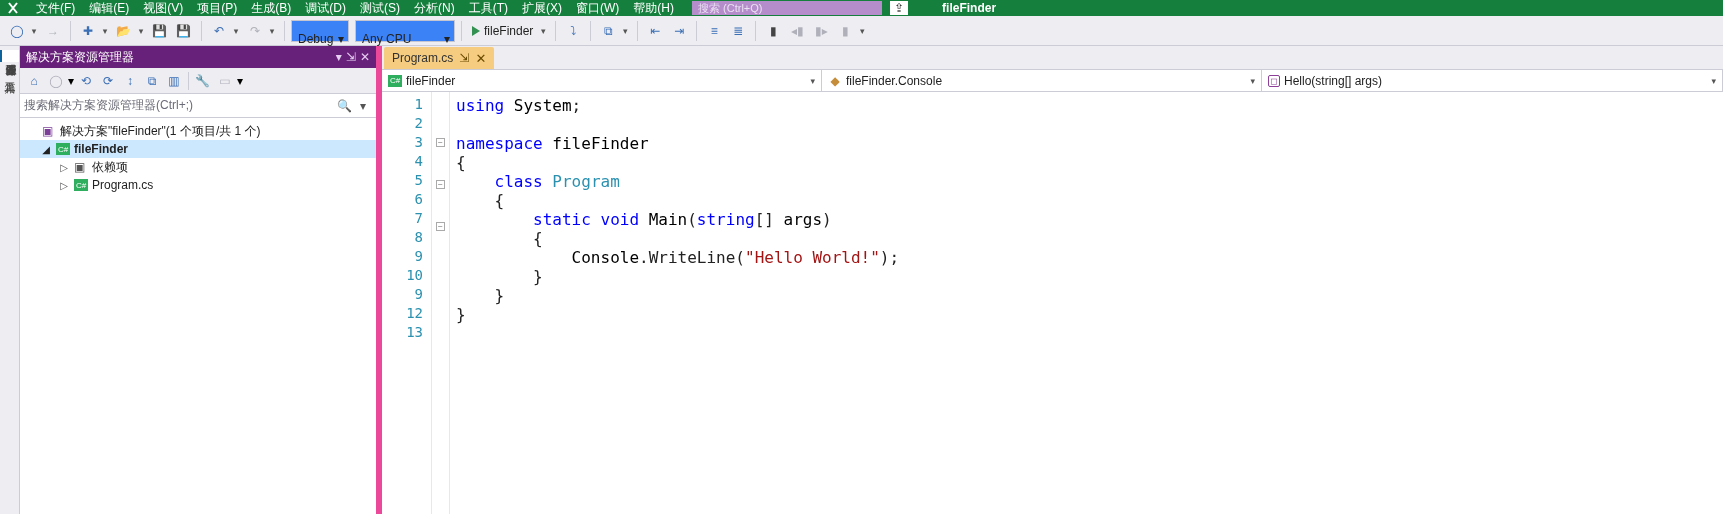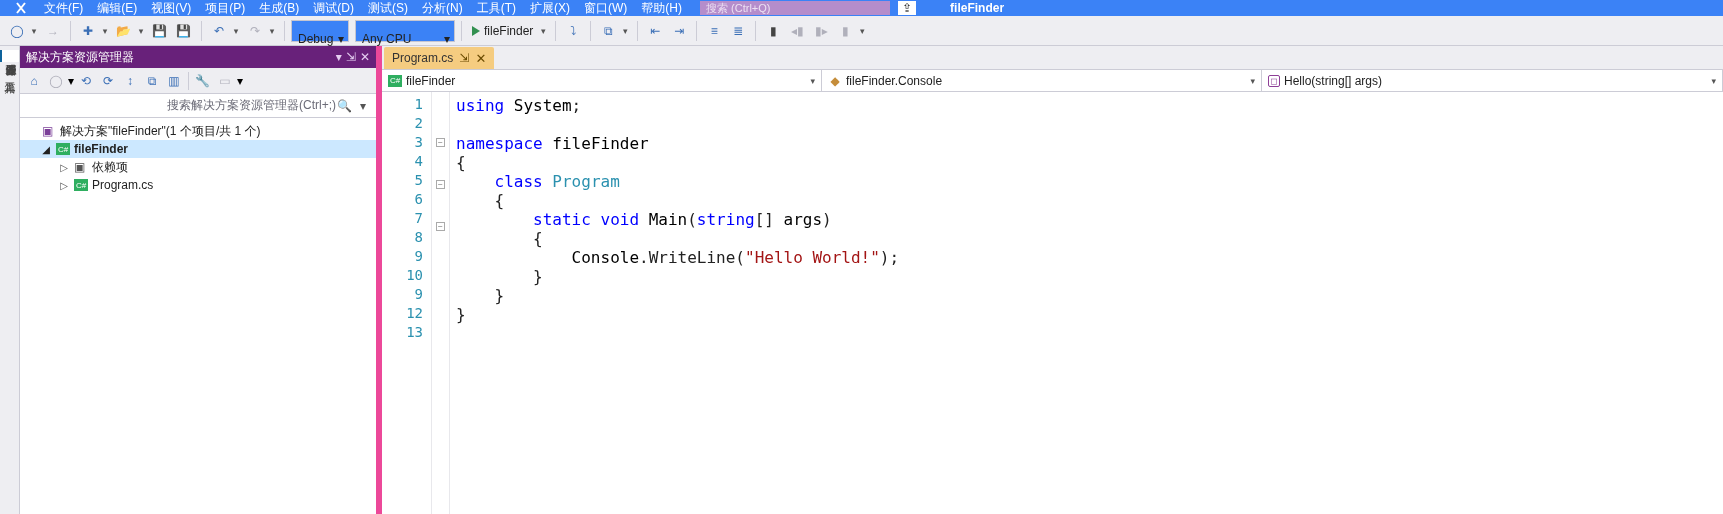--- a/index.html
+++ b/index.html
@@ -6,25 +6,25 @@
   body {
     font-family: "Segoe UI", "Microsoft YaHei", Tahoma, sans-serif;
     font-size: 12px;
     background: #fff;
     overflow: hidden;
     width: 1723px;
     height: 514px;
   }
   
   .main-menu {
-    background: #3b82f6;
+    background: #15803d;
     height: 16px;
     display: flex;
     align-items: center;
-    padding-left: 12px;
+    padding-left: 4px;
     gap: 2px;
   }
   .main-menu .logo {
     width: 18px; height: 16px;
     display: flex; align-items: center; justify-content: center;
     color: #fff;
     margin-right: 6px;
   }
   .main-menu .item {
     color: #fff;
@@ -145,21 +145,21 @@
   }
   .sln-btn { width:20px; height:20px; display:flex; align-items:center; justify-content:center; color:#3b6fb6; }
   .sln-btn.wrench { color:#444; }
   .sln-search {
     height: 24px;
     display:flex; align-items:center;
     border-bottom:1px solid #ccccd6;
     padding: 0 4px;
     color:#6c6c78;
   }
-  .sln-search span.txt { flex:1;text-align:right; }
+  .sln-search span.txt { flex:1; }
   .sln-search .icn { width:18px; text-align:center; color:#555; }
   .tree { padding: 4px 0; }
   .tree-row {
     display:flex; align-items:center; gap:4px;
     height: 18px;
     padding-left: 6px;
     color:#222;
   }
   .tree-row .exp { width:12px; text-align:center; color:#555; font-size:10px; }
   .tree-row .exp.open { color:#222; }

